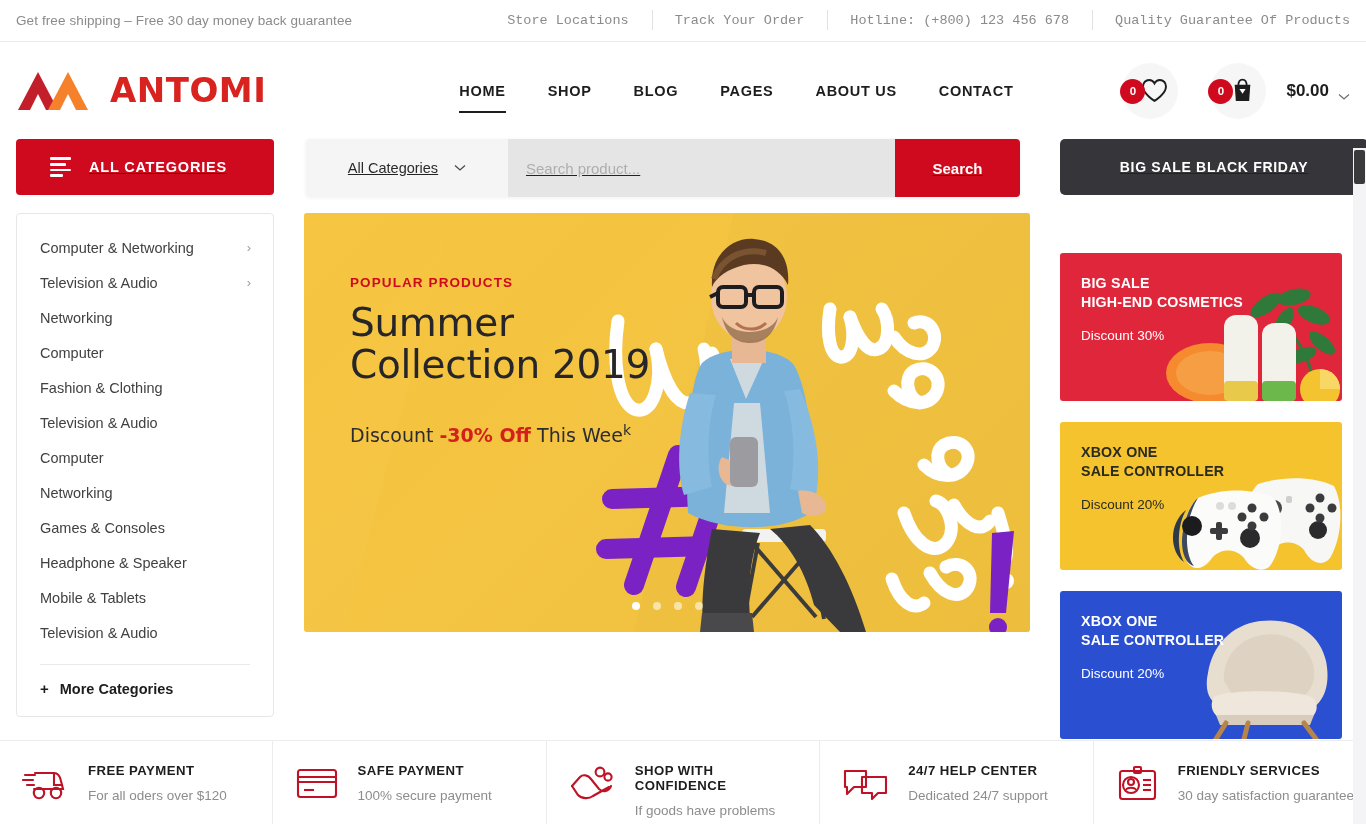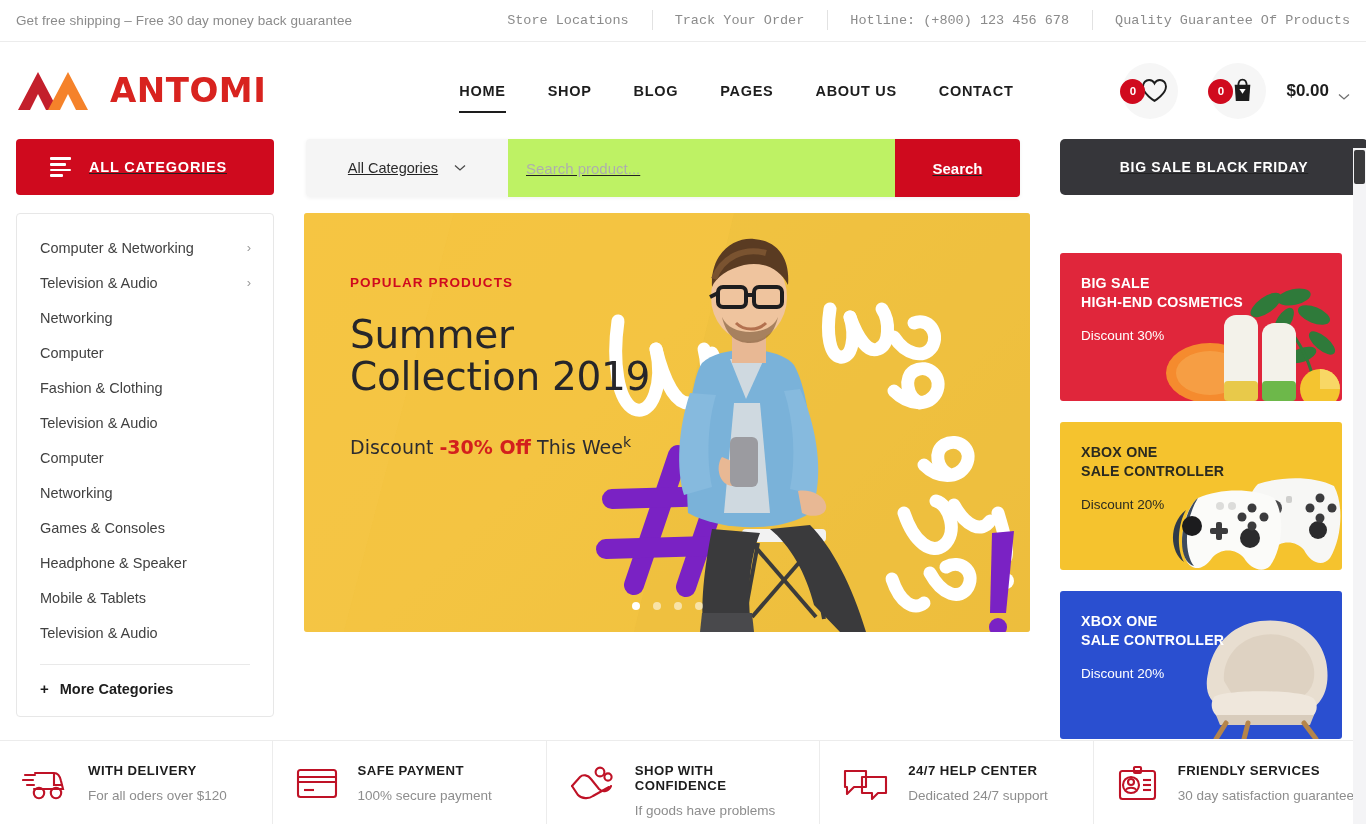--- a/index.html
+++ b/index.html
@@ -178,21 +178,21 @@
     color: #2b2b2b;
     cursor: pointer;
   }
   .search-input {
     flex: 1;
     border: none;
     outline: none;
     padding: 0 18px;
     font-size: 15px;
     color: #4a4a4a;
-    background: #bef264;
+    background: #e5e5e5;
     font-family: "Liberation Sans", sans-serif;
   }
   .search-input::placeholder { color: #aeaeae; }
   .search-btn {
     width: 125px;
     background: #cf0a1e;
     color: #fff;
     border: none;
     font-size: 15px;
     font-weight: 700;
@@ -271,21 +271,21 @@
   .hero-copy {
     position: absolute;
     left: 46px; top: 62px;
     z-index: 5;
   }
   .hero-kicker {
     font-size: 13.5px;
     font-weight: 700;
     letter-spacing: 1.1px;
     color: #cf0a1e;
-    margin-bottom: 24px;
+    margin-bottom: 12px;
   }
   .hero-title {
     font-size: 39px;
     line-height: 1.07;
     font-weight: 400;
     color: #26262a;
     letter-spacing: -.3px;
     font-family: "DejaVu Sans", sans-serif;
   }
   .hero-sub {
@@ -725,21 +725,21 @@
         <path d="M13 8 L32 8 C36 8 38 11 39 16 L41 24 L12 24"></path>
         <path d="M32 9 L32 20 L40 20"></path>
         <circle cx="17" cy="28" r="5.2"></circle>
         <circle cx="34" cy="28" r="5.2"></circle>
         <path d="M3 10 L13 10"></path>
           <path d="M1 15 L11 15"></path>
           <path d="M5 20 L12 20"></path>
       </g>
     </svg>
     <div>
-      <div class="feature-title">WITH DELIVERY</div>
+      <div class="feature-title">FREE PAYMENT</div>
       <div class="feature-desc">For all oders over $120</div>
     </div>
   </div>
 
   <div class="feature">
     <svg class="feature-ico" width="44" height="36" viewBox="0 0 44 36">
       <g fill="none" stroke="#bf1226" stroke-width="2.1">
         <rect x="3" y="5" width="38" height="27" rx="2.5"></rect>
         <path d="M3 12 L41 12"></path>
           <path d="M3 17 L41 17"></path>

